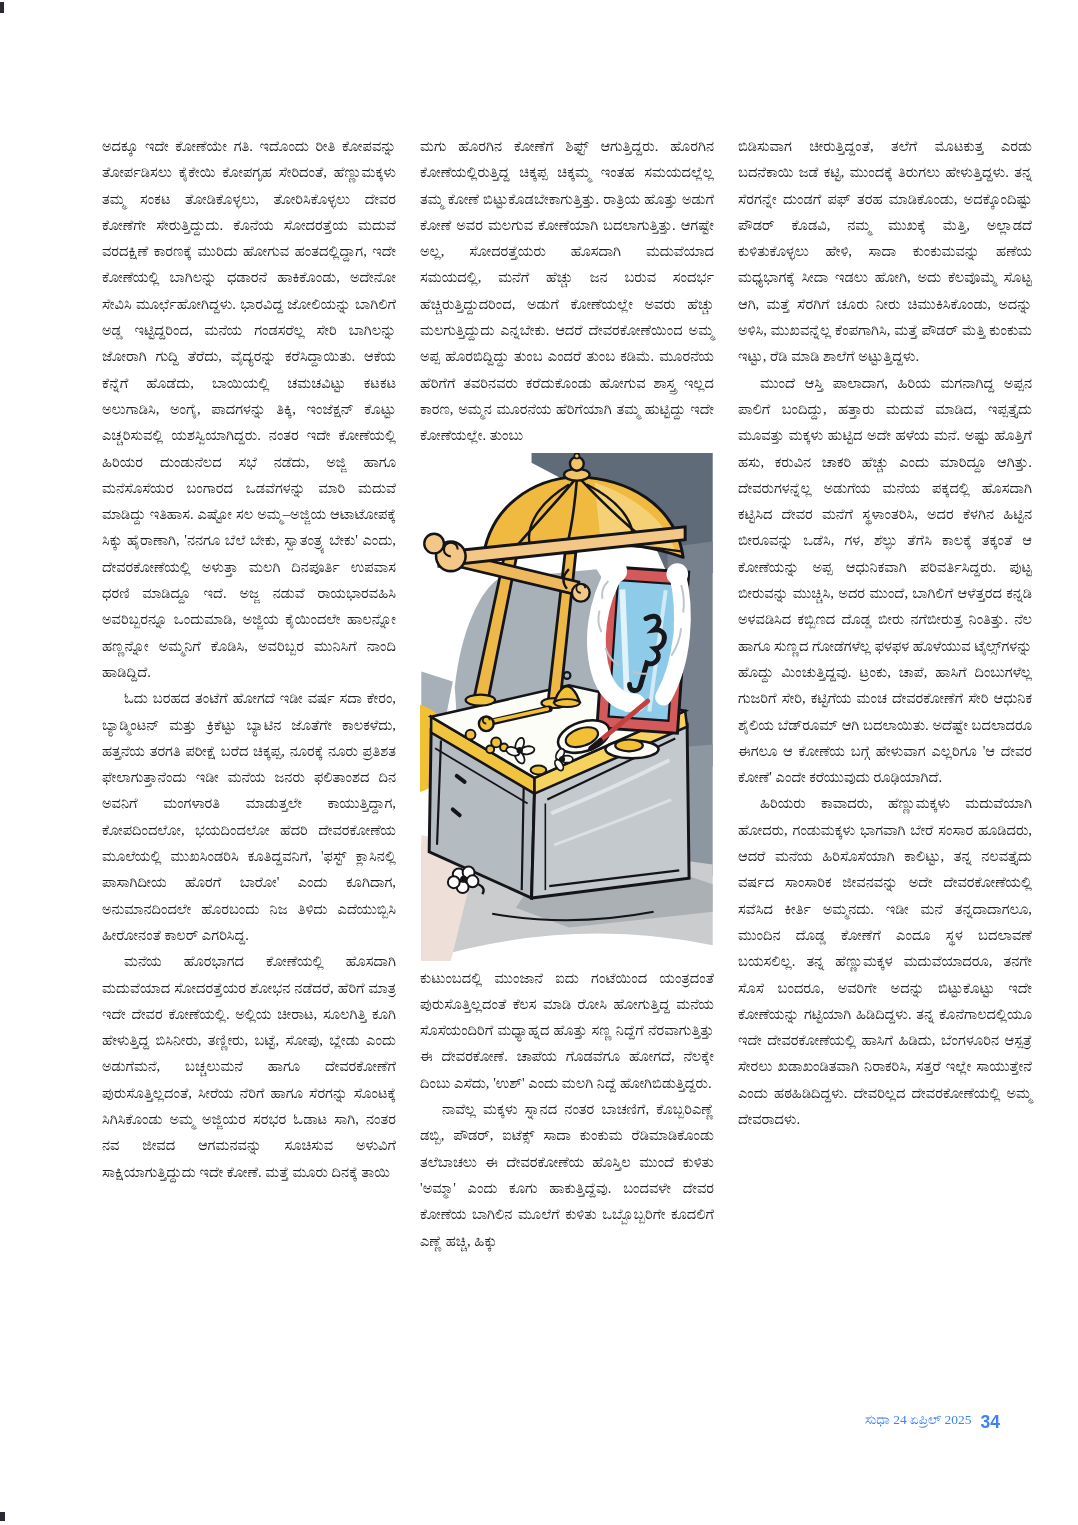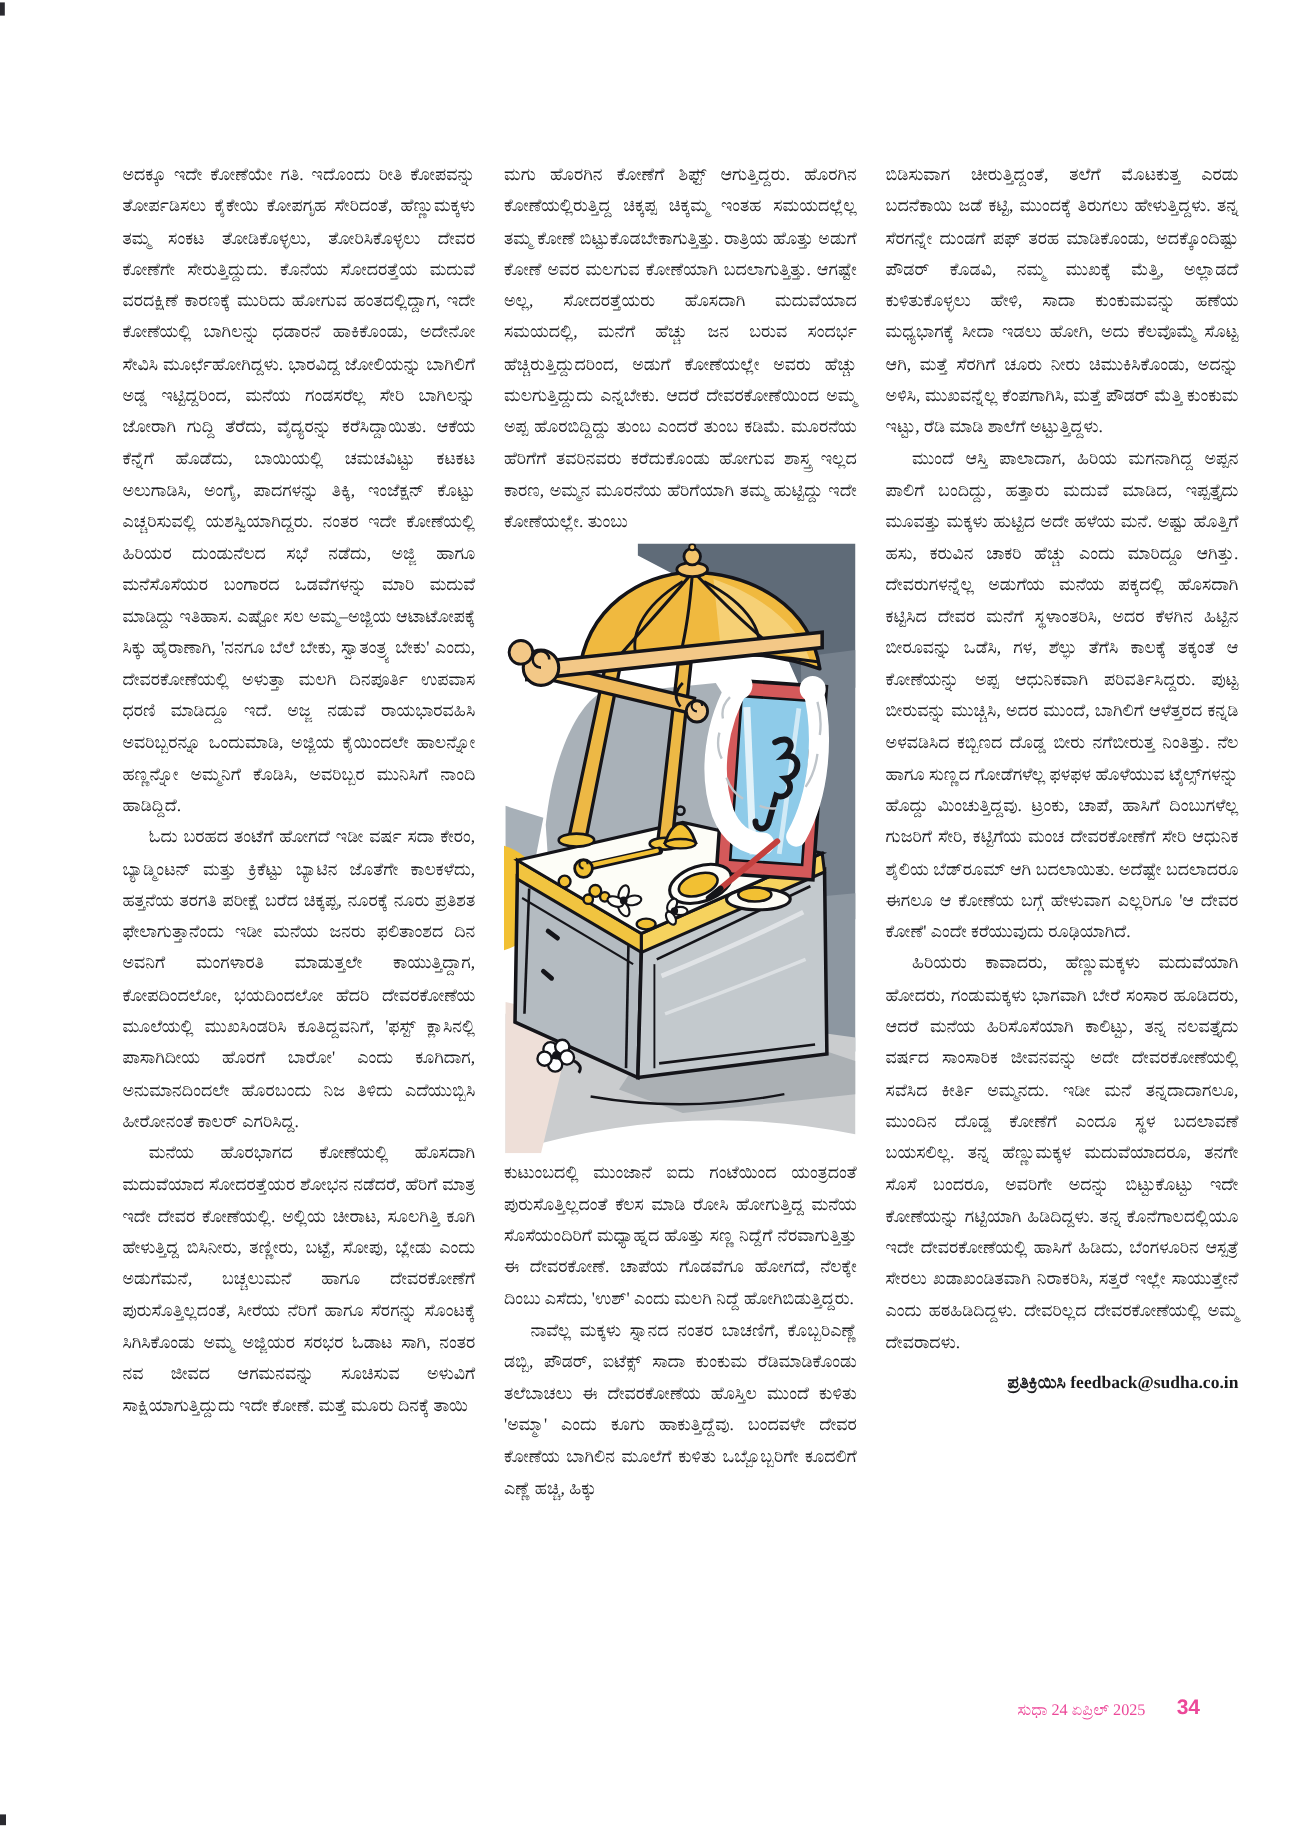--- a/index.html
+++ b/index.html
@@ -45,24 +45,24 @@
     font-weight:bold;
     font-size:14.6px;
   }
   .feedback-line .email { font-family:"Liberation Serif",serif; }
 
   .page-footer {
     position:absolute;
     top:1412px;
     right:78px;
     font-size:13.5px;
-    color:#ec4899;
+    color:#3b82f6;
     display:flex;
-    align-items:flex-end;
-    gap:26px;
+    align-items:flex-start;
+    gap:9px;
   }
   .page-footer .page-num {
     font-weight:bold;
     font-size:17.5px;
     font-family:"Liberation Sans",sans-serif;
   }
 </style>
 </head>
 <body>
 
@@ -227,24 +227,20 @@
     </figure>
 
     <p class="para no-indent">ಕುಟುಂಬದಲ್ಲಿ ಮುಂಜಾನೆ ಐದು ಗಂಟೆಯಿಂದ ಯಂತ್ರದಂತೆ ಪುರುಸೊತ್ತಿಲ್ಲದಂತೆ ಕೆಲಸ ಮಾಡಿ ರೋಸಿ ಹೋಗುತ್ತಿದ್ದ ಮನೆಯ ಸೊಸೆಯಂದಿರಿಗೆ ಮಧ್ಯಾಹ್ನದ ಹೊತ್ತು ಸಣ್ಣ ನಿದ್ದೆಗೆ ನೆರವಾಗುತ್ತಿತ್ತು ಈ ದೇವರಕೋಣೆ. ಚಾಪೆಯ ಗೊಡವೆಗೂ ಹೋಗದೆ, ನೆಲಕ್ಕೇ ದಿಂಬು ಎಸೆದು, 'ಉಶ್' ಎಂದು ಮಲಗಿ ನಿದ್ದೆ ಹೋಗಿಬಿಡುತ್ತಿದ್ದರು.</p>
     <p class="para">ನಾವೆಲ್ಲ ಮಕ್ಕಳು ಸ್ನಾನದ ನಂತರ ಬಾಚಣಿಗೆ, ಕೊಬ್ಬರಿಎಣ್ಣೆ ಡಬ್ಬಿ, ಪೌಡರ್, ಐಟೆಕ್ಸ್ ಸಾದಾ ಕುಂಕುಮ ರೆಡಿಮಾಡಿಕೊಂಡು ತಲೆಬಾಚಲು ಈ ದೇವರಕೋಣೆಯ ಹೊಸ್ತಿಲ ಮುಂದೆ ಕುಳಿತು 'ಅಮ್ಮಾ' ಎಂದು ಕೂಗು ಹಾಕುತ್ತಿದ್ದೆವು. ಬಂದವಳೇ ದೇವರ ಕೋಣೆಯ ಬಾಗಿಲಿನ ಮೂಲೆಗೆ ಕುಳಿತು ಒಬ್ಬೊಬ್ಬರಿಗೇ ಕೂದಲಿಗೆ ಎಣ್ಣೆ ಹಚ್ಚಿ, ಹಿಕ್ಕು</p>
   </section>
 
   <section class="col">
     <p class="para no-indent">ಬಿಡಿಸುವಾಗ ಚೀರುತ್ತಿದ್ದಂತೆ, ತಲೆಗೆ ಮೊಟಕುತ್ತ ಎರಡು ಬದನೆಕಾಯಿ ಜಡೆ ಕಟ್ಟಿ, ಮುಂದಕ್ಕೆ ತಿರುಗಲು ಹೇಳುತ್ತಿದ್ದಳು. ತನ್ನ ಸೆರಗನ್ನೇ ದುಂಡಗೆ ಪಫ್ ತರಹ ಮಾಡಿಕೊಂಡು, ಅದಕ್ಕೊಂದಿಷ್ಟು ಪೌಡರ್ ಕೊಡವಿ, ನಮ್ಮ ಮುಖಕ್ಕೆ ಮೆತ್ತಿ, ಅಲ್ಲಾಡದೆ ಕುಳಿತುಕೊಳ್ಳಲು ಹೇಳಿ, ಸಾದಾ ಕುಂಕುಮವನ್ನು ಹಣೆಯ ಮಧ್ಯಭಾಗಕ್ಕೆ ಸೀದಾ ಇಡಲು ಹೋಗಿ, ಅದು ಕೆಲವೊಮ್ಮೆ ಸೊಟ್ಟ ಆಗಿ, ಮತ್ತೆ ಸೆರಗಿಗೆ ಚೂರು ನೀರು ಚಿಮುಕಿಸಿಕೊಂಡು, ಅದನ್ನು ಅಳಿಸಿ, ಮುಖವನ್ನೆಲ್ಲ ಕೆಂಪಗಾಗಿಸಿ, ಮತ್ತೆ ಪೌಡರ್ ಮೆತ್ತಿ ಕುಂಕುಮ ಇಟ್ಟು, ರೆಡಿ ಮಾಡಿ ಶಾಲೆಗೆ ಅಟ್ಟುತ್ತಿದ್ದಳು.</p>
     <p class="para">ಮುಂದೆ ಆಸ್ತಿ ಪಾಲಾದಾಗ, ಹಿರಿಯ ಮಗನಾಗಿದ್ದ ಅಪ್ಪನ ಪಾಲಿಗೆ ಬಂದಿದ್ದು, ಹತ್ತಾರು ಮದುವೆ ಮಾಡಿದ, ಇಪ್ಪತ್ತೈದು ಮೂವತ್ತು ಮಕ್ಕಳು ಹುಟ್ಟಿದ ಅದೇ ಹಳೆಯ ಮನೆ. ಅಷ್ಟು ಹೊತ್ತಿಗೆ ಹಸು, ಕರುವಿನ ಚಾಕರಿ ಹೆಚ್ಚು ಎಂದು ಮಾರಿದ್ದೂ ಆಗಿತ್ತು. ದೇವರುಗಳನ್ನೆಲ್ಲ ಅಡುಗೆಯ ಮನೆಯ ಪಕ್ಕದಲ್ಲಿ ಹೊಸದಾಗಿ ಕಟ್ಟಿಸಿದ ದೇವರ ಮನೆಗೆ ಸ್ಥಳಾಂತರಿಸಿ, ಅದರ ಕೆಳಗಿನ ಹಿಟ್ಟಿನ ಬೀರೂವನ್ನು ಒಡೆಸಿ, ಗಳ, ಶೆಲ್ಫು ತೆಗೆಸಿ ಕಾಲಕ್ಕೆ ತಕ್ಕಂತೆ ಆ ಕೋಣೆಯನ್ನು ಅಪ್ಪ ಆಧುನಿಕವಾಗಿ ಪರಿವರ್ತಿಸಿದ್ದರು. ಪುಟ್ಟ ಬೀರುವನ್ನು ಮುಚ್ಚಿಸಿ, ಅದರ ಮುಂದೆ, ಬಾಗಿಲಿಗೆ ಆಳೆತ್ತರದ ಕನ್ನಡಿ ಅಳವಡಿಸಿದ ಕಬ್ಬಿಣದ ದೊಡ್ಡ ಬೀರು ನಗೆಬೀರುತ್ತ ನಿಂತಿತ್ತು. ನೆಲ ಹಾಗೂ ಸುಣ್ಣದ ಗೋಡೆಗಳೆಲ್ಲ ಫಳಫಳ ಹೊಳೆಯುವ ಟೈಲ್ಸ್‌ಗಳನ್ನು ಹೊದ್ದು ಮಿಂಚುತ್ತಿದ್ದವು. ಟ್ರಂಕು, ಚಾಪೆ, ಹಾಸಿಗೆ ದಿಂಬುಗಳೆಲ್ಲ ಗುಜರಿಗೆ ಸೇರಿ, ಕಟ್ಟಿಗೆಯ ಮಂಚ ದೇವರಕೋಣೆಗೆ ಸೇರಿ ಆಧುನಿಕ ಶೈಲಿಯ ಬೆಡ್‌ರೂಮ್ ಆಗಿ ಬದಲಾಯಿತು. ಅದೆಷ್ಟೇ ಬದಲಾದರೂ ಈಗಲೂ ಆ ಕೋಣೆಯ ಬಗ್ಗೆ ಹೇಳುವಾಗ ಎಲ್ಲರಿಗೂ 'ಆ ದೇವರ ಕೋಣೆ' ಎಂದೇ ಕರೆಯುವುದು ರೂಢಿಯಾಗಿದೆ.</p>
     <p class="para">ಹಿರಿಯರು ಕಾವಾದರು, ಹೆಣ್ಣುಮಕ್ಕಳು ಮದುವೆಯಾಗಿ ಹೋದರು, ಗಂಡುಮಕ್ಕಳು ಭಾಗವಾಗಿ ಬೇರೆ ಸಂಸಾರ ಹೂಡಿದರು, ಆದರೆ ಮನೆಯ ಹಿರಿಸೊಸೆಯಾಗಿ ಕಾಲಿಟ್ಟು, ತನ್ನ ನಲವತ್ತೈದು ವರ್ಷದ ಸಾಂಸಾರಿಕ ಜೀವನವನ್ನು ಅದೇ ದೇವರಕೋಣೆಯಲ್ಲಿ ಸವೆಸಿದ ಕೀರ್ತಿ ಅಮ್ಮನದು. ಇಡೀ ಮನೆ ತನ್ನದಾದಾಗಲೂ, ಮುಂದಿನ ದೊಡ್ಡ ಕೋಣೆಗೆ ಎಂದೂ ಸ್ಥಳ ಬದಲಾವಣೆ ಬಯಸಲಿಲ್ಲ. ತನ್ನ ಹೆಣ್ಣುಮಕ್ಕಳ ಮದುವೆಯಾದರೂ, ತನಗೇ ಸೊಸೆ ಬಂದರೂ, ಅವರಿಗೇ ಅದನ್ನು ಬಿಟ್ಟುಕೊಟ್ಟು ಇದೇ ಕೋಣೆಯನ್ನು ಗಟ್ಟಿಯಾಗಿ ಹಿಡಿದಿದ್ದಳು. ತನ್ನ ಕೊನೆಗಾಲದಲ್ಲಿಯೂ ಇದೇ ದೇವರಕೋಣೆಯಲ್ಲಿ ಹಾಸಿಗೆ ಹಿಡಿದು, ಬೆಂಗಳೂರಿನ ಆಸ್ಪತ್ರೆ ಸೇರಲು ಖಡಾಖಂಡಿತವಾಗಿ ನಿರಾಕರಿಸಿ, ಸತ್ತರೆ ಇಲ್ಲೇ ಸಾಯುತ್ತೇನೆ ಎಂದು ಹಠಹಿಡಿದಿದ್ದಳು. ದೇವರಿಲ್ಲದ ದೇವರಕೋಣೆಯಲ್ಲಿ ಅಮ್ಮ ದೇವರಾದಳು.</p>
-    <p class="feedback-line">
-      <span>ಪ್ರತಿಕ್ರಿಯಿಸಿ</span>
-      <span class="email">feedback@sudha.co.in</span>
-    </p>
   </section>
 
 </main>
 
 <footer class="page-footer">
   <span>ಸುಧಾ 24 ಏಪ್ರಿಲ್ 2025</span>
   <span class="page-num">34</span>
 </footer>
 
 </body></html>

